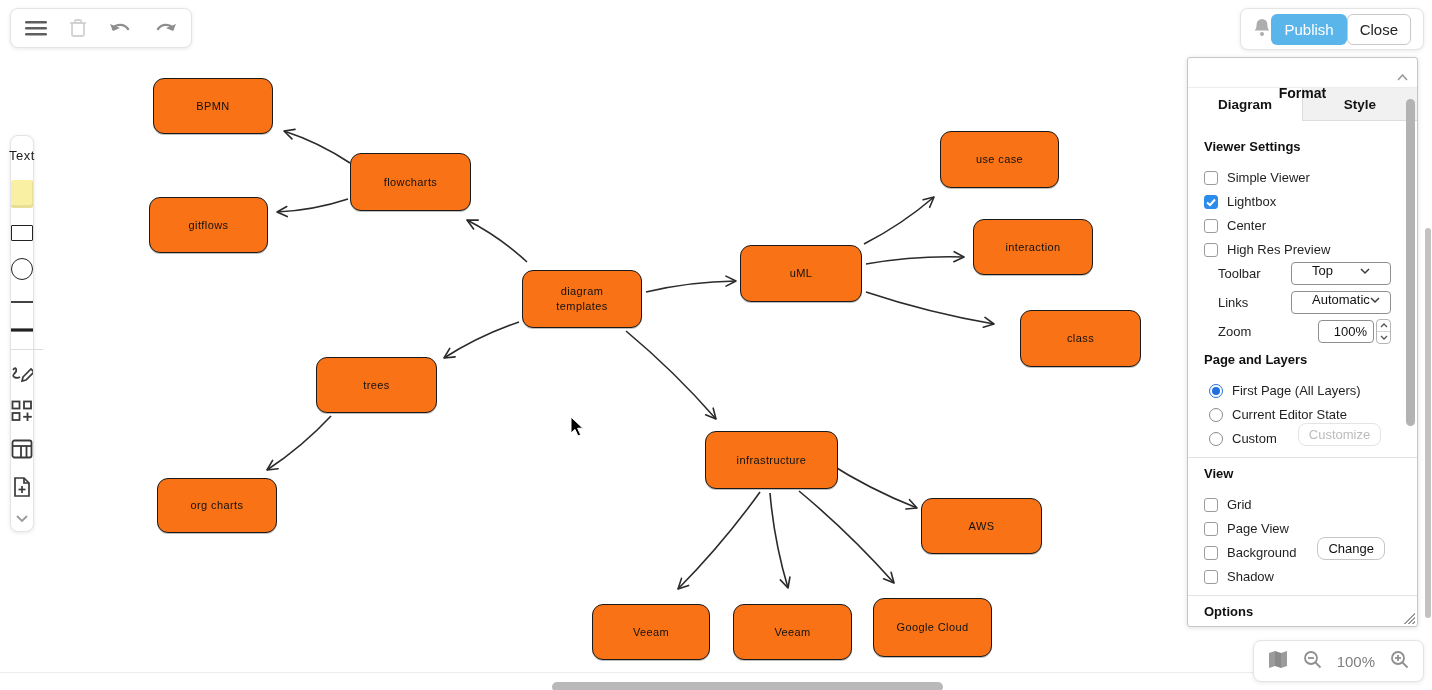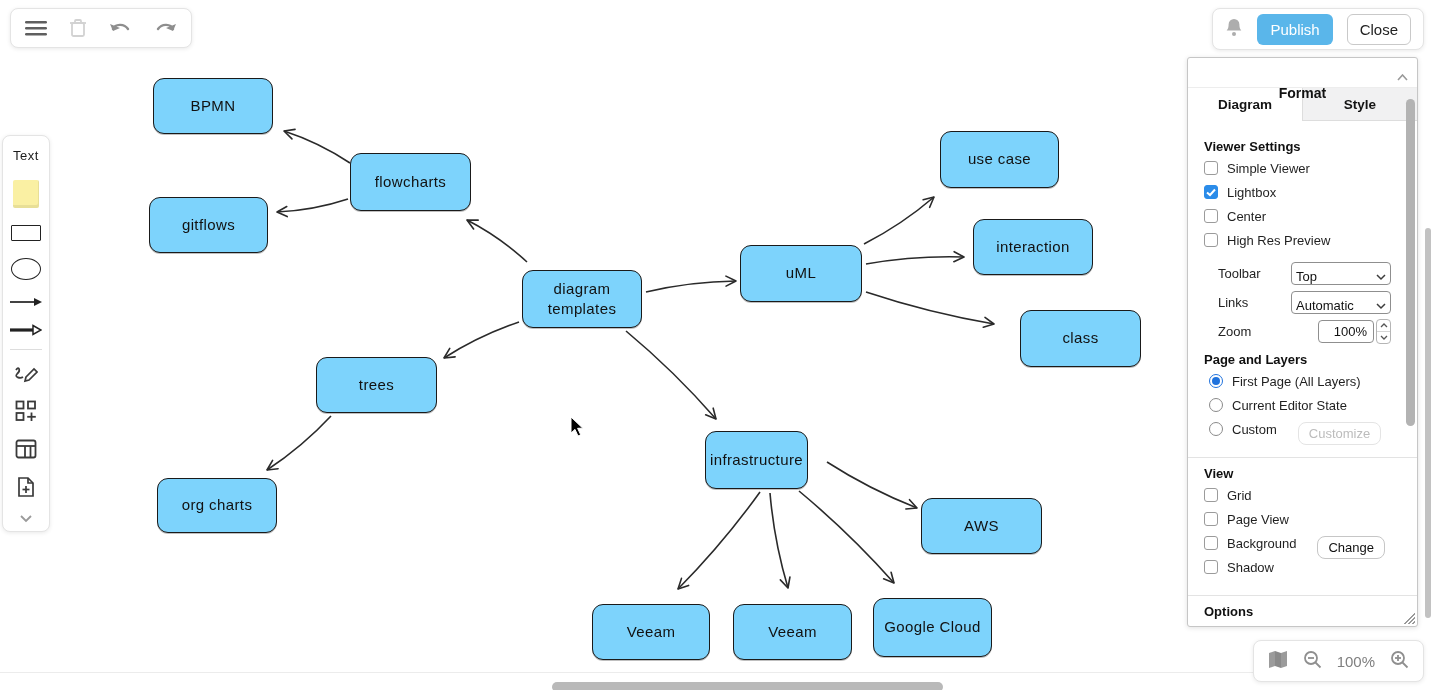--- a/index.html
+++ b/index.html
@@ -8,28 +8,28 @@
 
   .floatbar { position: absolute; background: #fff; border: 1px solid #e4e4e4;
     border-radius: 8px; box-shadow: 0 1px 4px rgba(0,0,0,.09);
     display: flex; align-items: center; z-index: 30; }
 
   
   #tl-toolbar { left: 10px; top: 8px; height: 40px; padding: 0 14px; gap: 22px; }
   #tl-toolbar svg { display: block; }
 
   
-  #tr-toolbar { right: 8px; top: 8px; height: 42px; padding: 0 12px; gap: 14px; }
+  #tr-toolbar { right: 8px; top: 8px; height: 42px; padding: 0 12px; gap: 0; }
   .btn-publish { background: #5ab6ea; color: #fff; border: none; border-radius: 6px;
     font-size: 15px; padding: 7px 13px; font-family: inherit; }
   .btn-close { background: #fff; color: #222; border: 1px solid #c9c9c9; border-radius: 6px;
     font-size: 15px; padding: 6px 12px; font-family: inherit; }
 
   
-  #shapes-panel { left: 2px; top: 135px; width: 48px; padding: 12px 0 8px;
+  #shapes-panel { left: 10px; top: 135px; width: 24px; padding: 12px 0 8px;
     flex-direction: column; gap: 17px; }
   #shapes-panel .tool { display: flex; align-items: center; justify-content: center; width: 100%; }
   .text-tool { font-size: 13px; color: #1c1c1c; letter-spacing: .5px; }
   .sticky { width: 26px; height: 28px; background: #faf0a3; border-radius: 2px;
     box-shadow: inset -1px -3px 0 rgba(0,0,0,.07); }
   .shape-rect { width: 30px; height: 16px; border: 1.6px solid #222; border-radius: 1px; }
   .shape-ellipse { width: 30px; height: 22px; border: 1.6px solid #222; border-radius: 50%; }
   .palette-divider { width: 32px; height: 1px; background: #ddd; margin: -4px auto; }
 
   
@@ -40,37 +40,37 @@
     position: relative; border-bottom: 1px solid #ededed; }
   .fp-title { font-size: 14px; font-weight: 700; color: #111; margin-top: 40px; }
   .fp-collapse { position: absolute; right: 9px; top: 9px; }
   .fp-tabs { display: flex; height: 33px; }
   .fp-tab { flex: 1; display: flex; align-items: center; justify-content: center;
     font-size: 13.5px; font-weight: 700; color: #141414; }
   .fp-tab.active { background: #fff; border-right: 1px solid #ddd; }
   .fp-tab.inactive { background: #f1f1f2; border-bottom: 1px solid #ddd; }
   .fp-content { padding: 10px 26px 0 16px; position: relative; }
   .section-h { font-size: 13px; font-weight: 700; color: #101010; margin: 8px 0 7px; }
-  .cbrow, .radiorow { display: flex; align-items: flex-start; height: 24px; gap: 9px;
+  .cbrow, .radiorow { display: flex; align-items: flex-end; height: 24px; gap: 9px;
     font-size: 13px; color: #1f1f1f; }
   .cb { width: 14px; height: 14px; border: 1.5px solid #9b9b9b; border-radius: 3px;
     flex: none; display: flex; align-items: center; justify-content: center; background: #fff; }
   .cb.checked { background: #2b8ce9; border-color: #2b8ce9; }
   .radio { width: 14px; height: 14px; border: 1.7px solid #8a8a8a; border-radius: 50%;
     flex: none; margin-left: 5px; position: relative; background: #fff; }
   .radio.selected { border-color: #1f72dd; }
   .radio.selected::after { content: ''; position: absolute; inset: 2px; border-radius: 50%;
     background: #1f72dd; }
   .frow { display: flex; align-items: center; height: 26px; margin: 3px 0;
     font-size: 13px; color: #242424; gap: 24px; }
   .flabel { margin-left: 14px; }
   .fctrl { margin-left: auto; display: flex; align-items: center; }
   .select { width: 100px; height: 23px; border: 1px solid #8f8f8f; border-radius: 4px;
-    background: #fff; display: flex; align-items: flex-end; justify-content: space-between;
-    padding: 0 4px; font-size: 13px; color: #111; }
+    background: #fff; display: flex; align-items: flex-start; justify-content: space-between;
+    padding: 0 20px; font-size: 13px; color: #111; }
   .zoombox { width: 56px; height: 23px; border: 1px solid #8f8f8f; border-radius: 4px;
     background: #fff; display: flex; align-items: center; justify-content: flex-end;
     padding: 0 6px; font-size: 13px; color: #111; }
   .spinner { width: 15px; height: 25px; border: 1px solid #b5b5b5; border-radius: 4px;
     margin-left: 2px; display: flex; flex-direction: column; overflow: hidden; background: #fff; }
   .spin-half { flex: 1; display: flex; align-items: center; justify-content: center; }
   .spin-half + .spin-half { border-top: 1px solid #d5d5d5; }
   .mini-btn { height: 23px; padding: 0 10px; border: 1px solid #c6c6c6; border-radius: 8px;
     background: #fff; font-size: 13px; color: #111; font-family: inherit;
     display: inline-flex; align-items: center; margin-left: 12px; }
@@ -82,23 +82,23 @@
     background: linear-gradient(135deg, transparent 0 56%, #999 56% 62%, transparent 62% 72%,
       #999 72% 78%, transparent 78% 88%, #999 88% 94%, transparent 94%); }
 
   
   #zoom-toolbar { right: 8px; bottom: 8px; height: 42px; padding: 0 14px; gap: 15px; }
   .zoom-level { font-size: 15px; color: #7f7f7f; }
 
   
   #canvas { position: absolute; inset: 0; z-index: 1; }
   #edges-svg { position: absolute; inset: 0; }
-  .node { position: absolute; background: #7dd3fc; border: 1.7px solid #1a1a1a; border-radius: 11px;
+  .node { position: absolute; background: #f97316; border: 1.7px solid #1a1a1a; border-radius: 11px;
     display: flex; align-items: center; justify-content: center; text-align: center;
-    font-size: 15px; color: #111; letter-spacing: .4px; white-space: pre-line;
+    font-size: 11px; color: #111; letter-spacing: .4px; white-space: pre-line;
     line-height: 1.35; z-index: 2; box-shadow: 0 1px 0 rgba(0,0,0,.25); }
   .bottom-hairline { position: absolute; left: 0; top: 672px; width: 1255px; height: 1px;
     background: #ececec; z-index: 3; }
   .hscrollbar { position: absolute; left: 552px; top: 682px; width: 391px; height: 10px;
     background: #b9b9b9; border-radius: 5px; z-index: 20; }
   .window-vscroll { position: absolute; right: 1px; top: 228px; width: 6px; height: 390px;
     background: #c2c2c2; border-radius: 3px; z-index: 50; }
   #mouse-cursor { position: absolute; left: 570px; top: 416px; z-index: 60; }
 </style>
 </head>
@@ -133,21 +133,21 @@
       <div class="node" style="left: 350px; top: 153px; width: 121px; height: 58px;"><span>flowcharts</span></div>
       <div class="node" style="left: 149px; top: 197px; width: 119px; height: 56px;"><span>gitflows</span></div>
       <div class="node" style="left: 522px; top: 270px; width: 120px; height: 58px;"><span>diagram
 templates</span></div>
       <div class="node" style="left: 740px; top: 245px; width: 122px; height: 57px;"><span>uML</span></div>
       <div class="node" style="left: 940px; top: 131px; width: 119px; height: 57px;"><span>use case</span></div>
       <div class="node" style="left: 973px; top: 219px; width: 120px; height: 56px;"><span>interaction</span></div>
       <div class="node" style="left: 1000px; top: 310px; width: 121px; height: 57px; margin-left: 20px;"><span>class</span></div>
       <div class="node" style="left: 316px; top: 357px; width: 121px; height: 56px;"><span>trees</span></div>
       <div class="node" style="left: 157px; top: 478px; width: 120px; height: 55px;"><span>org charts</span></div>
-      <div class="node" style="left: 705px; top: 431px; width: 103px; height: 58px;"><span>infrastructure</span></div>
+      <div class="node" style="left: 705px; top: 431px; width: 133px; height: 58px;"><span>infrastructure</span></div>
       <div class="node" style="left: 921px; top: 498px; width: 121px; height: 56px;"><span>AWS</span></div>
       <div class="node" style="left: 592px; top: 604px; width: 118px; height: 56px;"><span>Veeam</span></div>
       <div class="node" style="left: 733px; top: 604px; width: 119px; height: 56px;"><span>Veeam</span></div>
       <div class="node" style="left: 873px; top: 598px; width: 119px; height: 59px;"><span>Google Cloud</span></div>
     </div>
   <div class="bottom-hairline"></div>
 </div>
 
 <div class="hscrollbar"></div>
 <div class="window-vscroll"></div>

